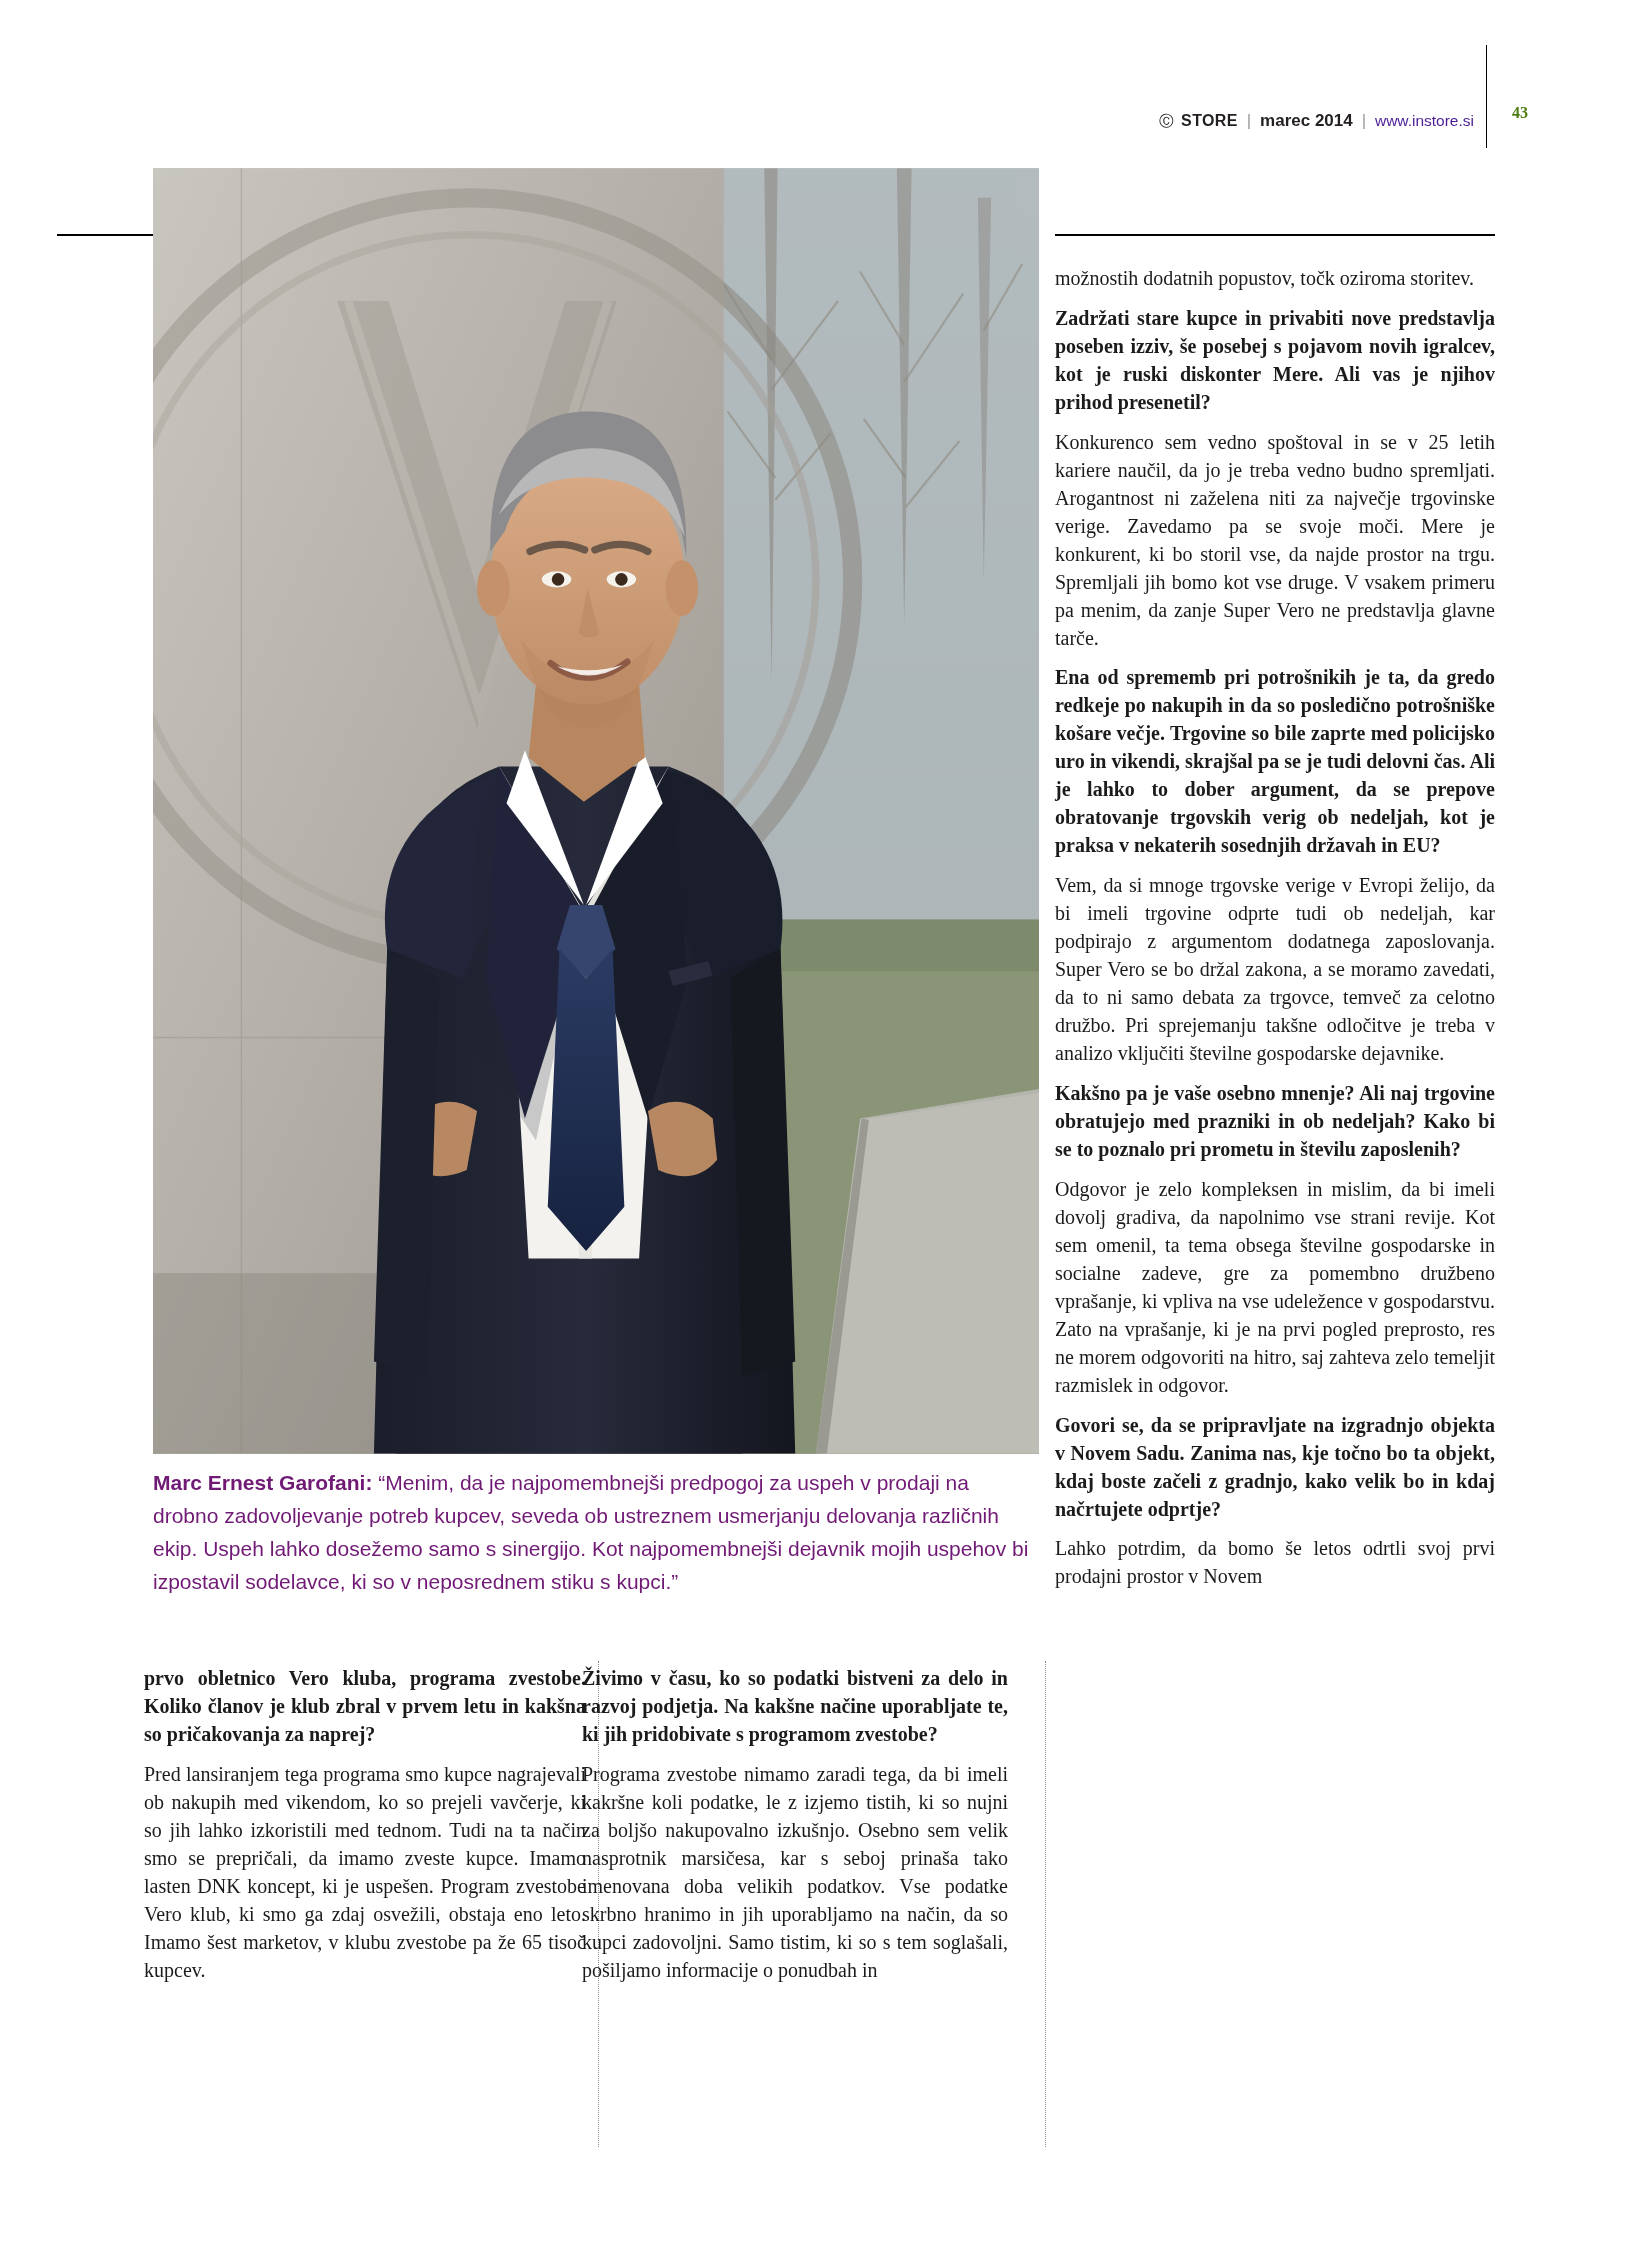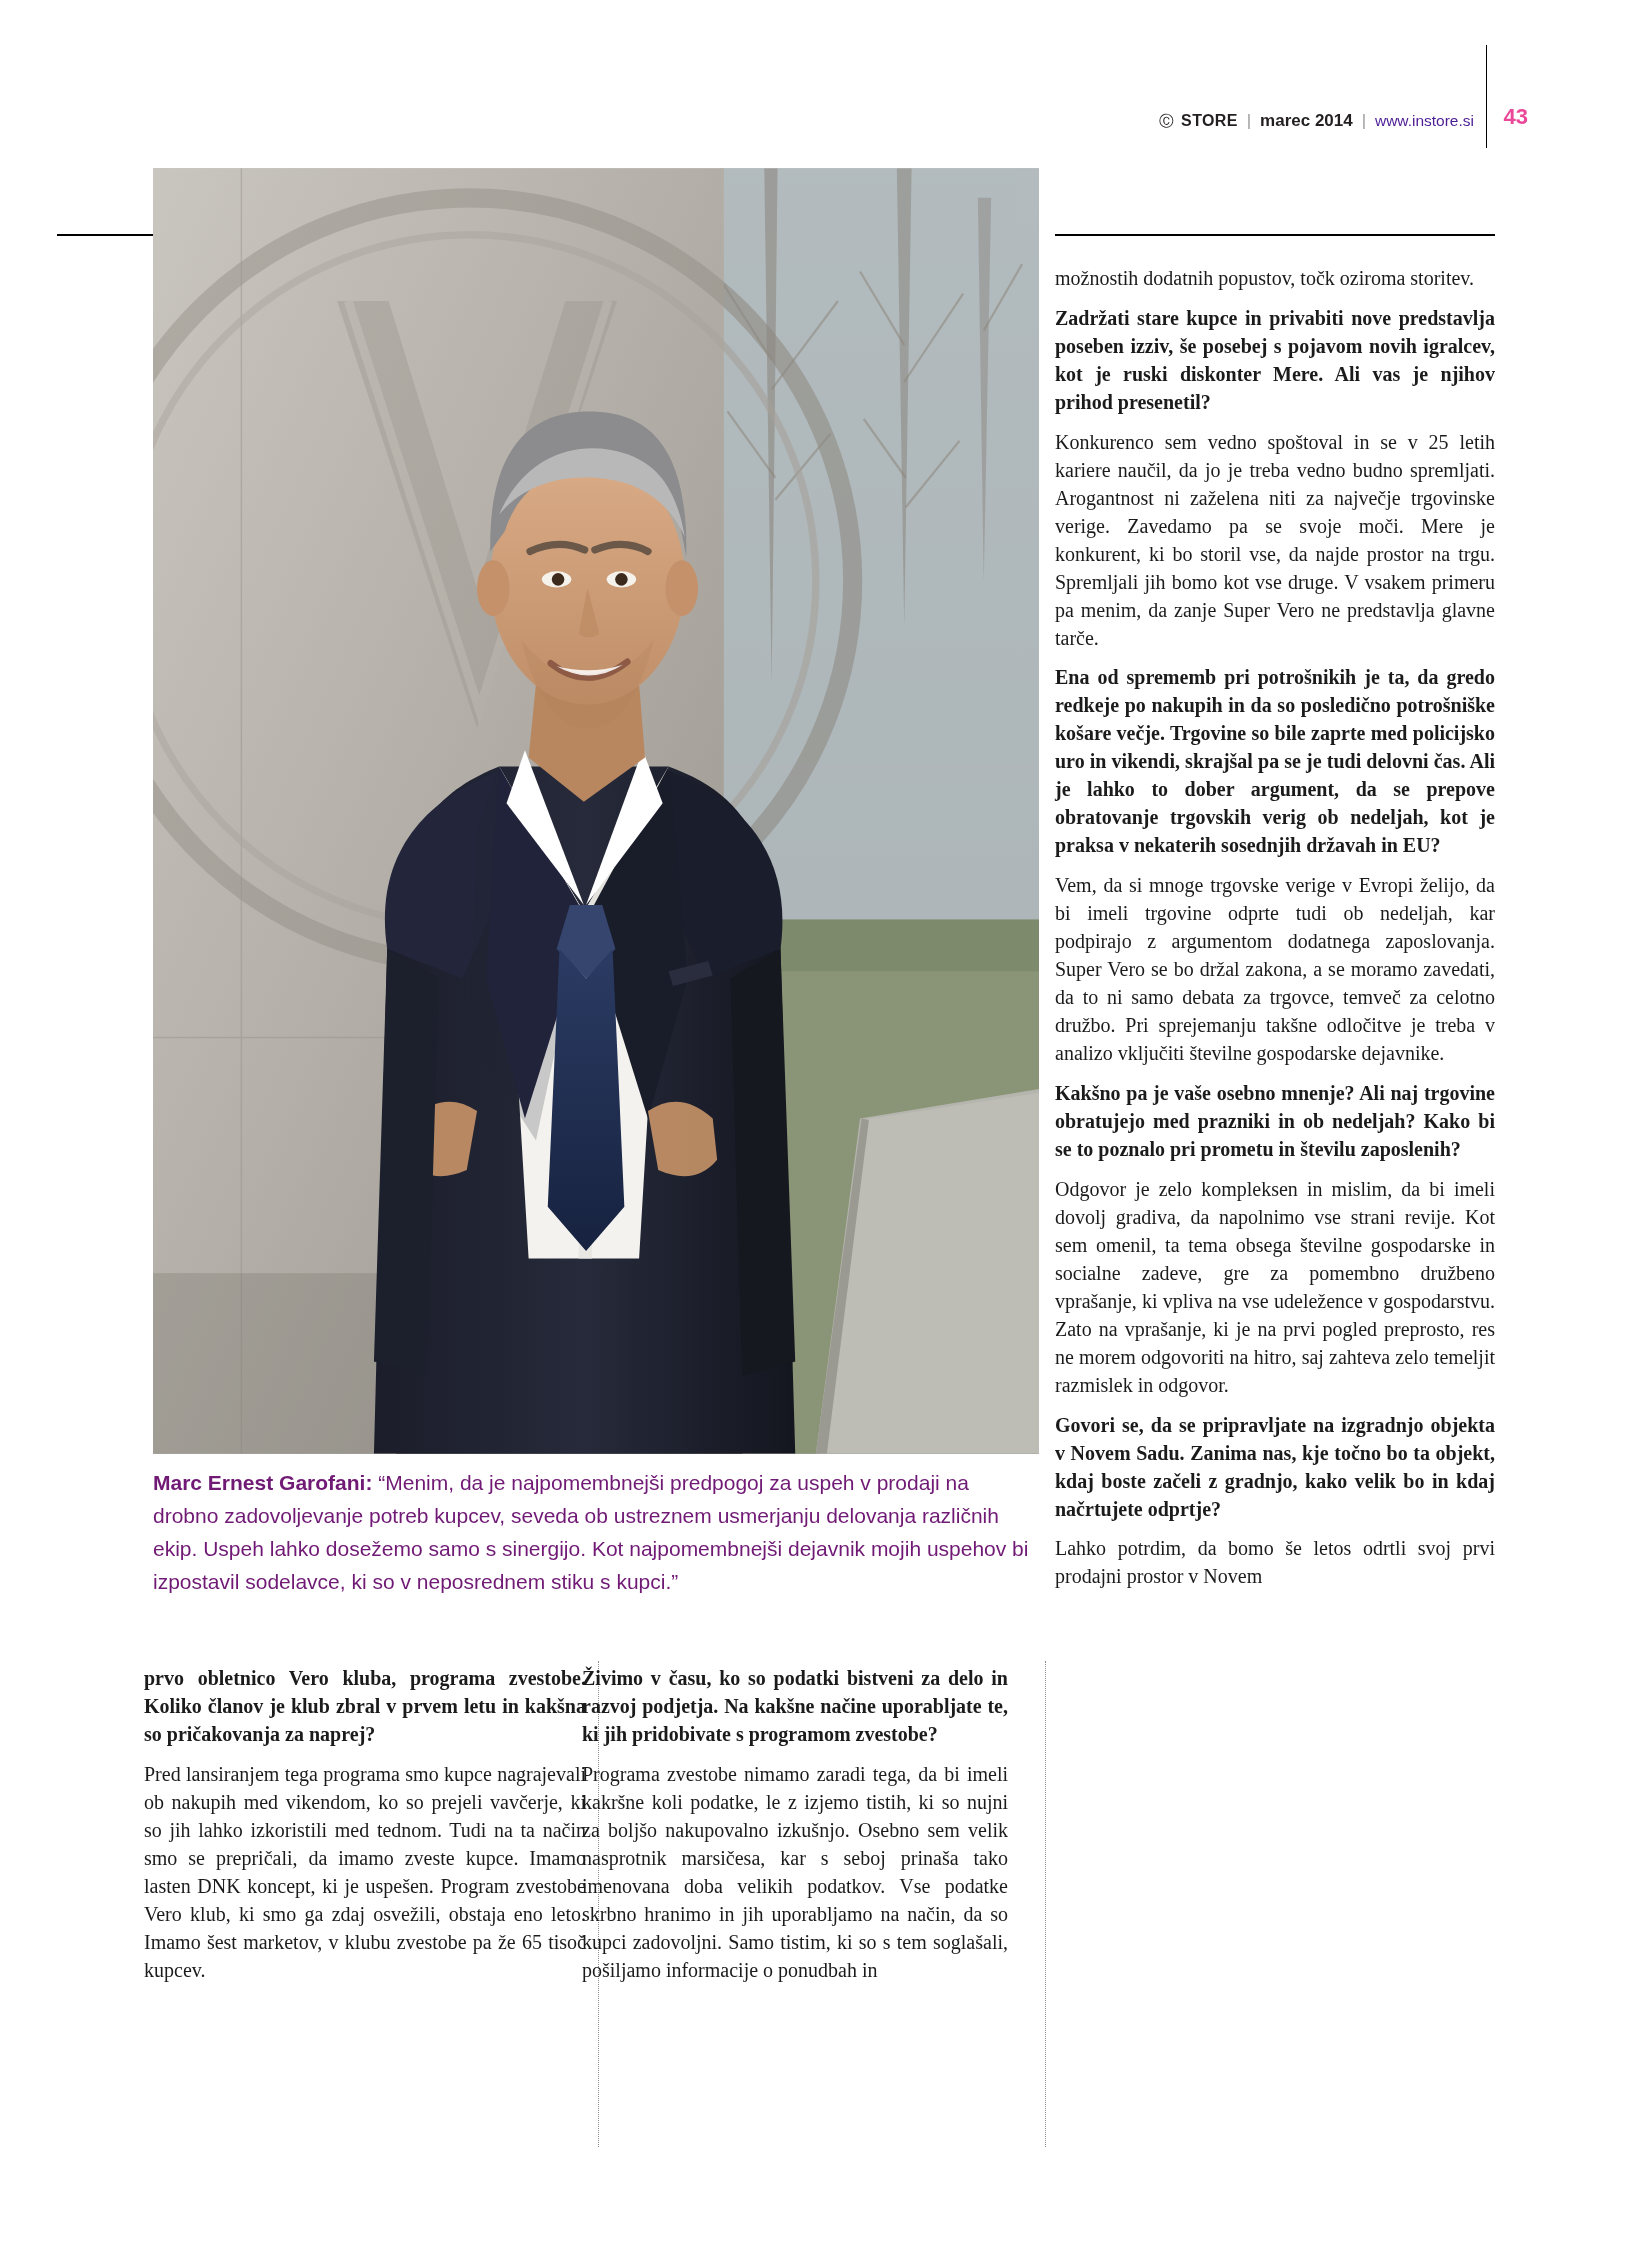--- a/index.html
+++ b/index.html
@@ -60,24 +60,24 @@
     right: 144px;
     top: -66px;
     width: 1.5px;
     height: 103px;
     background: #000;
   }
   .page-number {
     position: absolute;
     right: 103px;
     top: -7.4px;
-    font-family: Liberation Sans, sans-serif;
+    font-family: Liberation Serif, serif;
     font-weight: bold;
-    font-size: 22px;
-    color: #ec4899;
+    font-size: 16px;
+    color: #4d7c0f;
   }
 
   
   .rule-left {
     position: absolute;
     left: 57px;
     top: 234px;
     width: 97px;
     height: 2.2px;
     background: #000;

